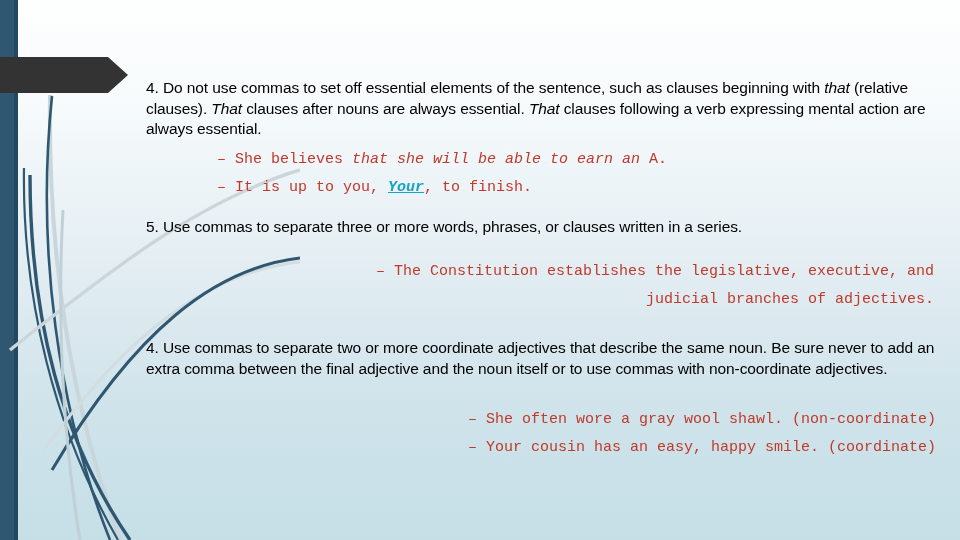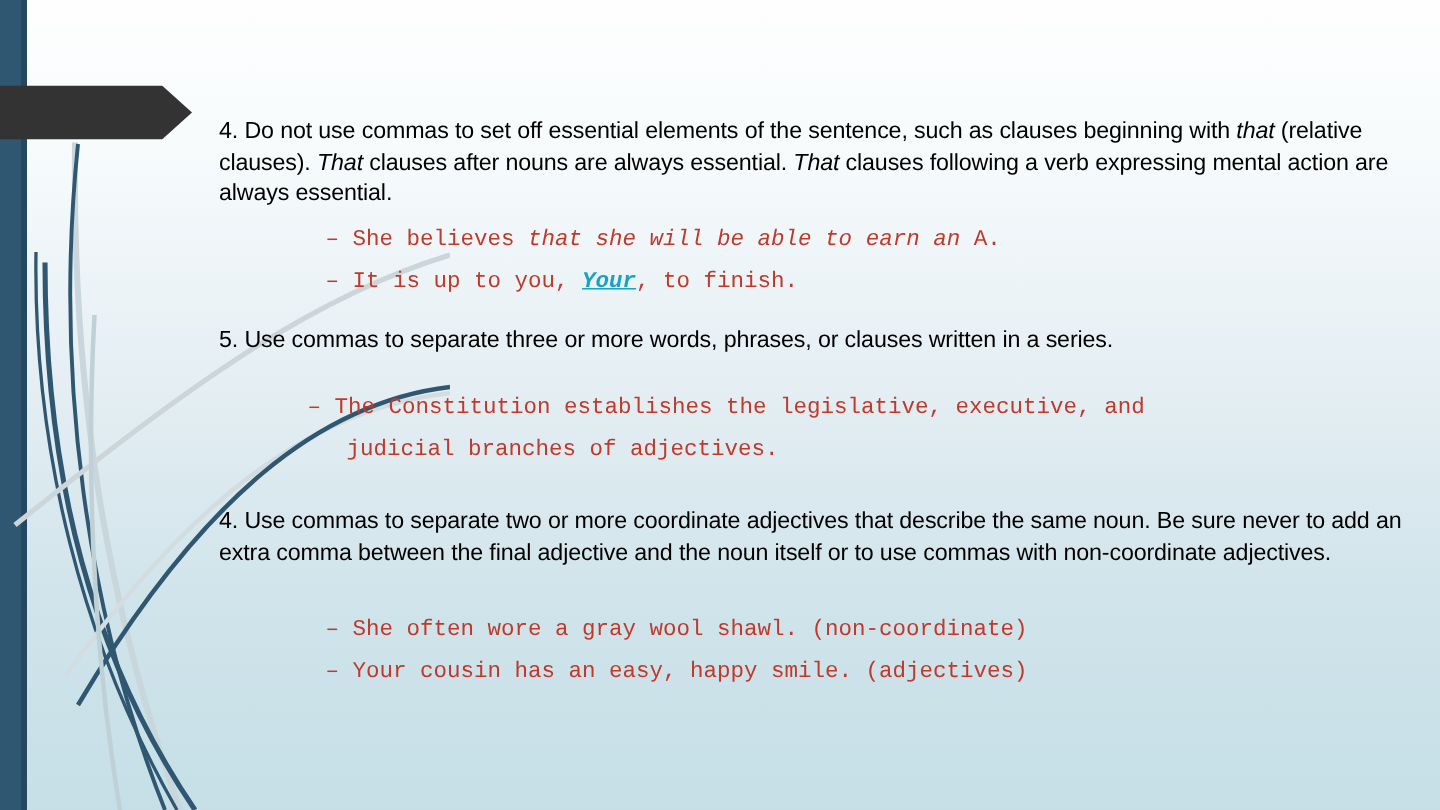--- a/index.html
+++ b/index.html
@@ -94,23 +94,23 @@
   }
 
   .indent-a { padding-left: 71px; }
   .indent-b { padding-left: 45px; }
   .indent-b-cont { padding-left: 71px; }
   .indent-c { padding-left: 71px; }
 
   .block-4 { position: absolute; left: 146px; top: 78px; width: 790px; }
   .block-4-bullets { position: absolute; left: 146px; top: 146px; width: 790px; }
   .block-5 { position: absolute; left: 146px; top: 217px; width: 790px; }
-  .block-5-bullets { position: absolute; left: 160px; top: 258px; width: 790px; }
+  .block-5-bullets { position: absolute; left: 144px; top: 258px; width: 790px; text-align: right; }
   .block-6 { position: absolute; left: 146px; top: 338px; width: 790px; }
-  .block-6-bullets { position: absolute; left: 146px; top: 406px; width: 790px; }
+  .block-6-bullets { position: absolute; left: 146px; top: 406px; width: 790px; text-align: right; }
 </style>
 </head>
 <body>
 
 <div class="slide">
 
   <div class="left-bar"></div>
   <div class="left-bar-shade"></div>
 
   <svg class="swoosh-layer" width="300" height="540" viewBox="0 0 300 540" fill="none" xmlns="http://www.w3.org/2000/svg">
@@ -150,17 +150,17 @@
     </ul>
   </div>
 
   <div class="block-6">
     <p class="para">4. Use commas to separate two or more coordinate adjectives that describe the same noun. Be sure never to add an extra comma between the final adjective and the noun itself or to use commas with non-coordinate adjectives.</p>
   </div>
 
   <div class="block-6-bullets">
     <ul class="bullets">
       <li class="bullet indent-c">– She often wore a gray wool shawl. (non-coordinate)</li>
-      <li class="bullet indent-c">– Your cousin has an easy, happy smile. (adjectives)</li>
+      <li class="bullet indent-c">– Your cousin has an easy, happy smile. (coordinate)</li>
     </ul>
   </div>
 
 </div>
 
 </body></html>

